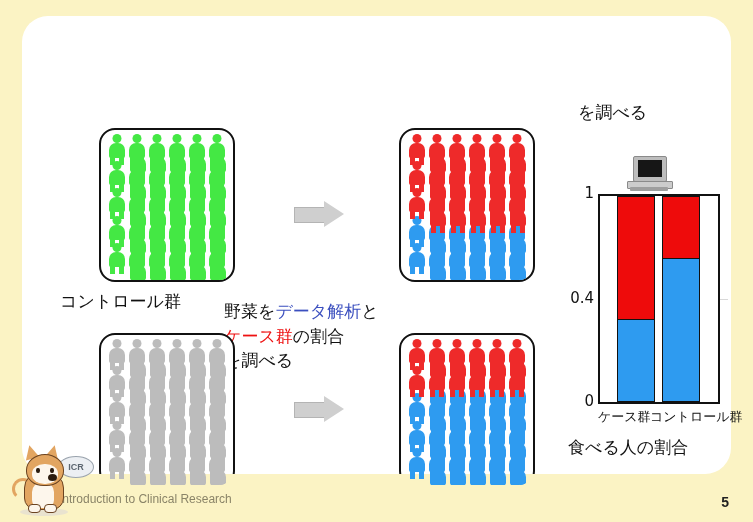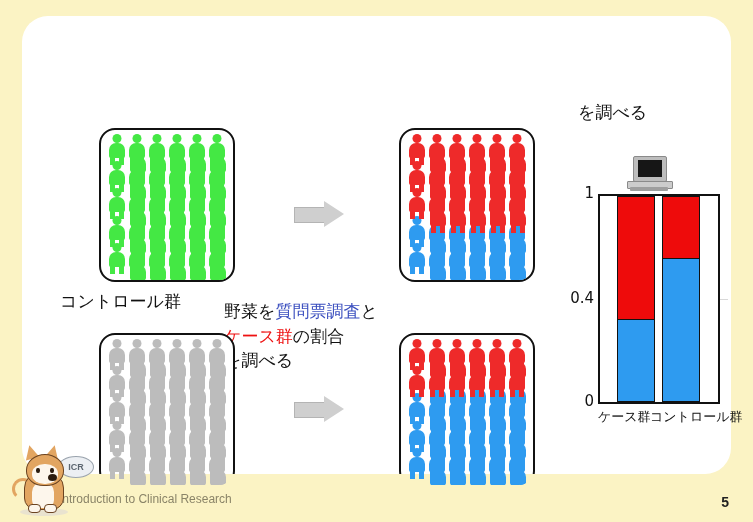--- a/index.html
+++ b/index.html
@@ -111,23 +111,24 @@
 </head>
 <body>
 
 <div class="slide-bg"></div>
 
 <div class="content-card">
 
 
   <div class="lbl lbl-control">コントロール群</div>
   <div class="lbl lbl-dataanalysis">を調べる</div>
+  <div class="lbl lbl-chartcaption">食べる人の割合</div>
 
   <div class="question-block">
-    <span>野菜を</span><span class="blue-txt">質問票調査</span><span>と</span><br>
+    <span>野菜を</span><span class="blue-txt">データ解析</span><span>と</span><br>
     <span class="red-txt">ケース群</span><span>の割合</span><br>
     <span>を調べる</span>
   </div>
 
   <div class="people-box box-case-before">
     <div class="people-grid" id="grid-case-before">
         <div class="prow" style="top: 4px; z-index: 10;">
           <div class="person">
             <div class="head" style="background:#44e844"></div>
             <div class="body" style="background:#44e844"></div>

